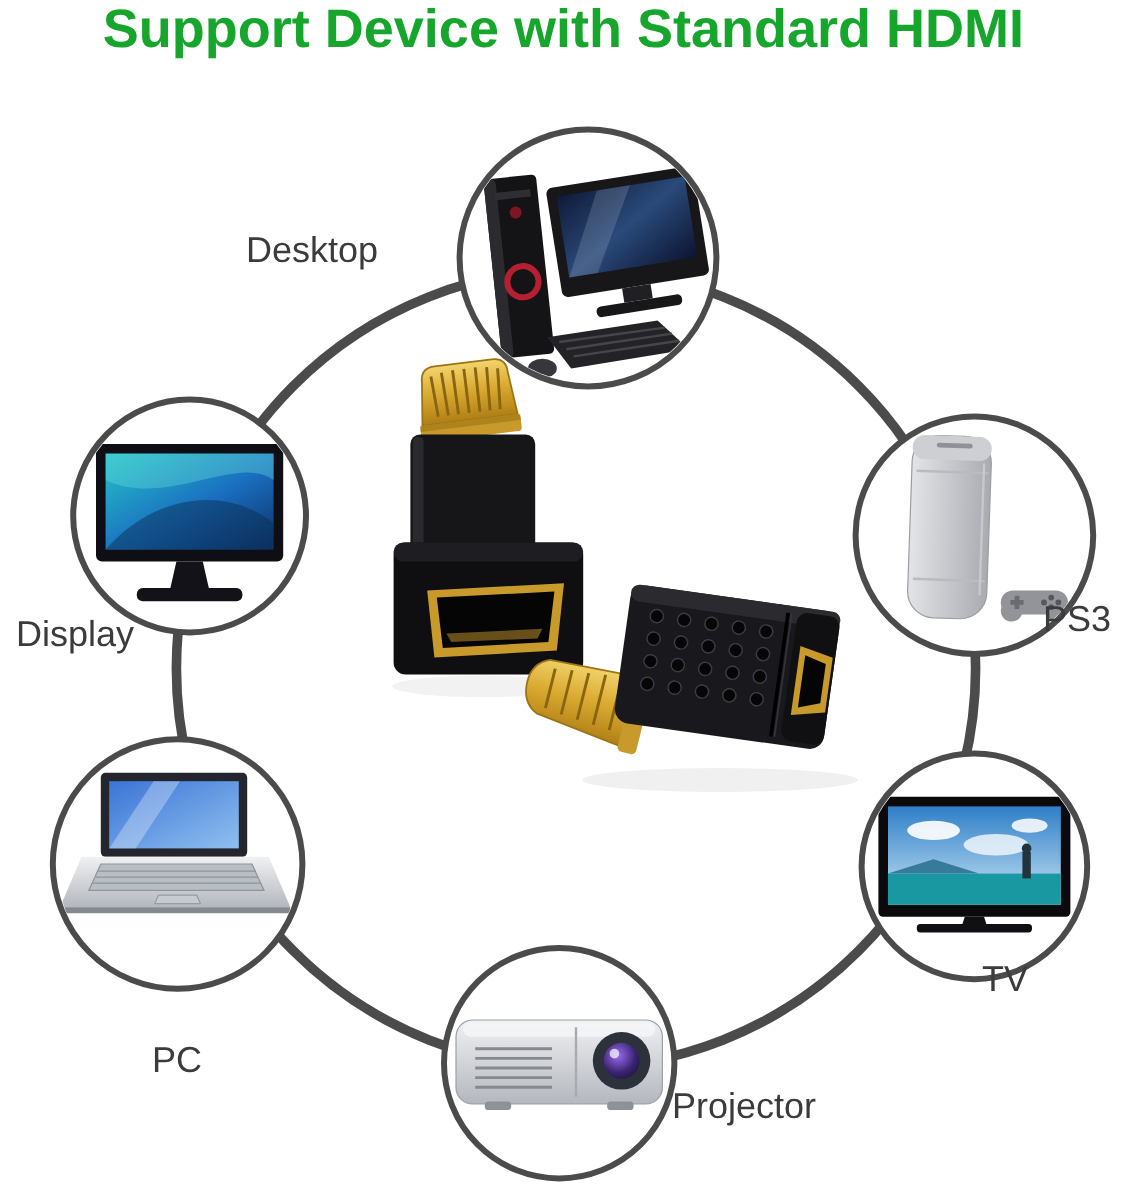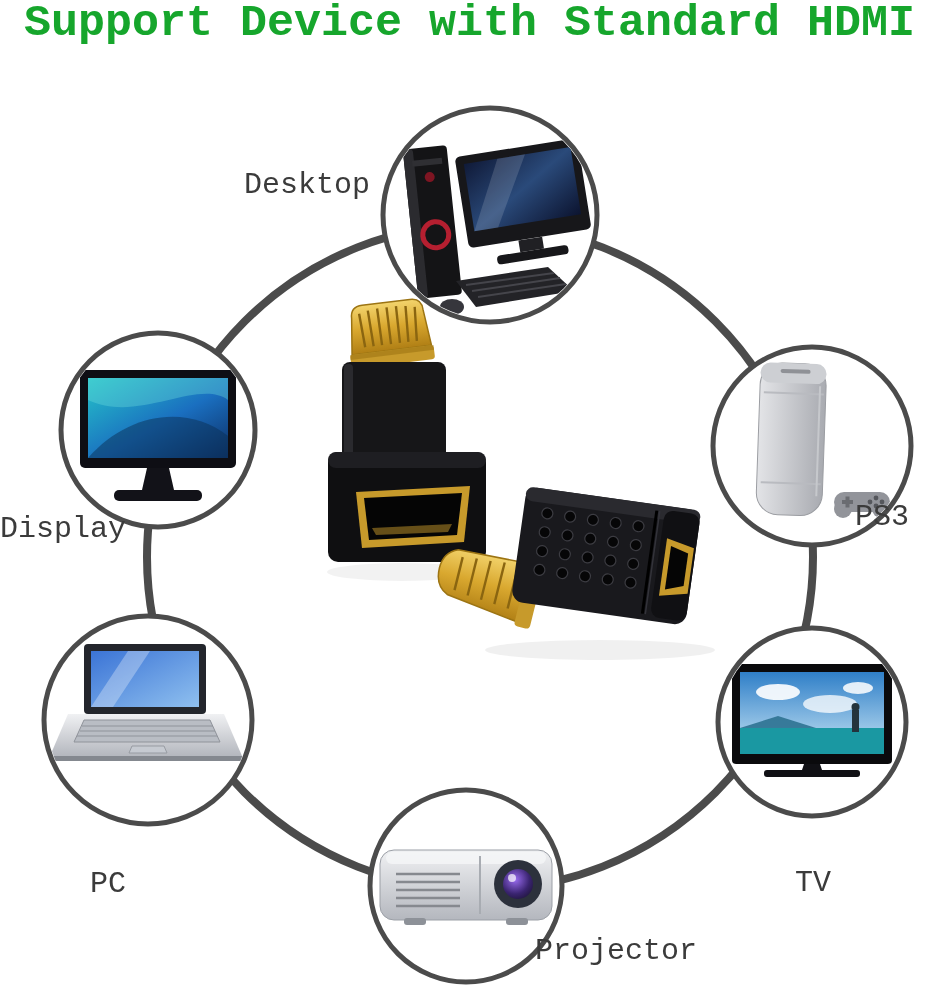--- a/index.html
+++ b/index.html
@@ -1,21 +1,21 @@
 <!DOCTYPE html>
 <html><head>
 <meta charset="utf-8">
 <style>
   html,body{margin:0;padding:0;background:#ffffff;}
   .canvas{
     position:relative;
     width:939px;height:1000px;
     background:#ffffff;
     overflow:hidden;
-    font-family:Liberation Mono, monospace;
+    font-family:Liberation Sans, sans-serif;
   }
   .title{
     position:absolute;
     top:0px;left:0;width:939px;
     margin:0;
     text-align:center;
     font-size:45px;
     font-weight:bold;
     letter-spacing:0px;
     color:#16a62c;
@@ -25,27 +25,27 @@
     position:absolute;
     top:0;left:0;
     width:939px;height:1000px;
   }
   .label{
     position:absolute;
     font-size:30px;
     color:#3b3b3b;
     line-height:1;
   }
-  .label.center{}
-  .label.right{text-align:right;}
+  .label.center{text-align:center;}
+  .label.right{margin-top:24px;}
   #label-desktop{left:205px;top:170px;width:165px;}
   #label-display{left:0px;top:514px;width:125px;}
   #label-pc{left:90px;top:840px;width:115px;margin-top:29px;}
-  #label-projector{left:535px;top:936px;width:170px;}
-  #label-tv{left:795px;top:868px;width:85px;}
+  #label-projector{left:535px;top:908px;width:170px;}
+  #label-tv{left:795px;top:802px;width:85px;}
   #label-ps3{left:855px;top:502px;width:85px;}
 </style>
 </head>
 <body>
 
 <div class="canvas">
 
   <h1 class="title">Support Device with Standard HDMI</h1>
 
   <svg class="diagram" viewBox="0 0 939 1000" aria-hidden="true">

